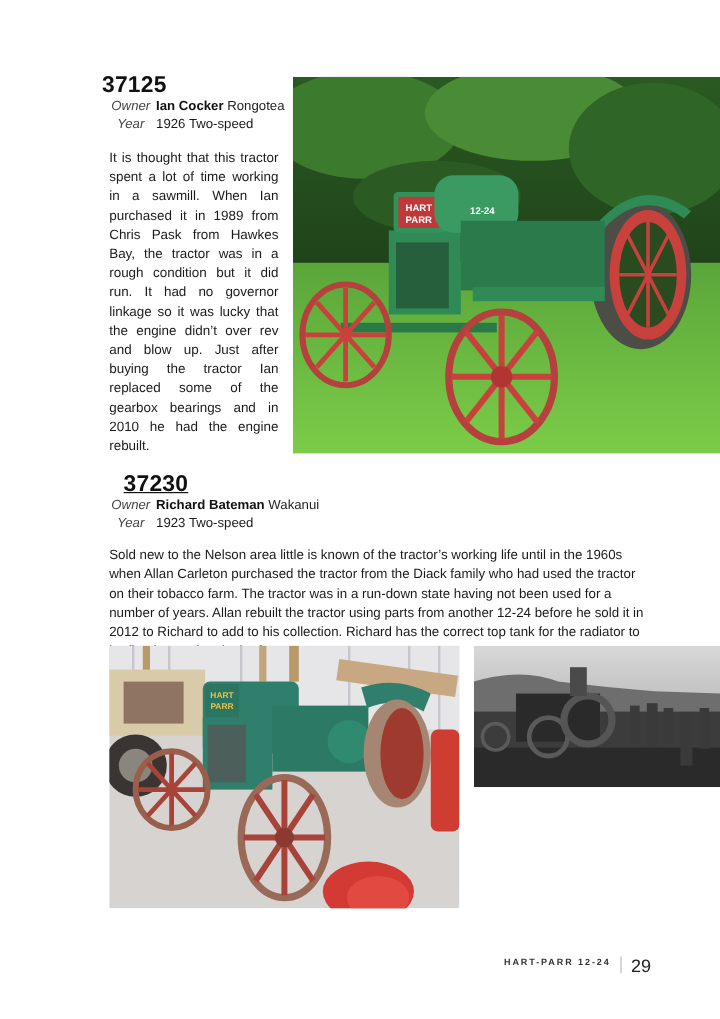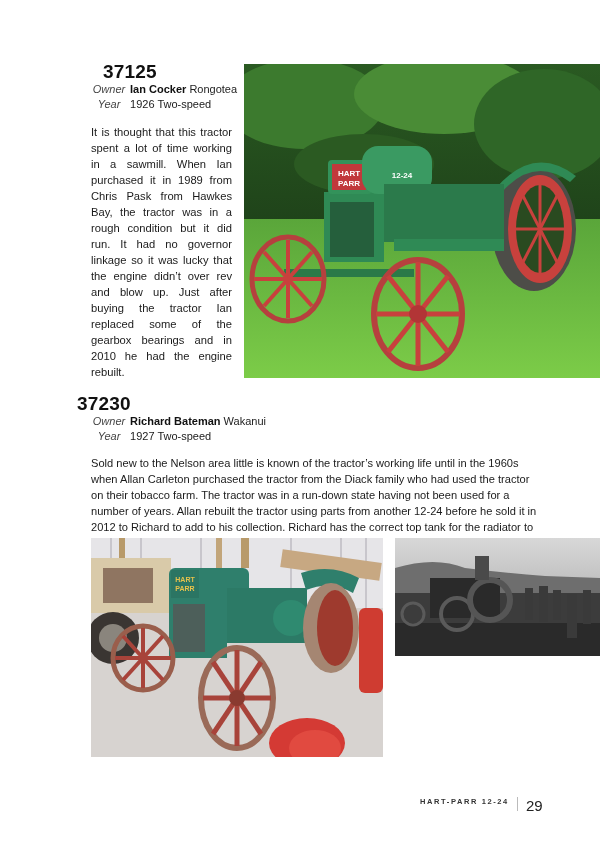--- a/index.html
+++ b/index.html
@@ -15,21 +15,21 @@
   .photo { position: absolute; overflow: hidden; }
   .photo svg { display: block; width: 100%; height: 100%; }
   .footer { position: absolute; top: 797px; left: 420px; height: 16px; display: flex; align-items: flex-start; }
   .footer .series { font-size: 7.5px; letter-spacing: 1.6px; color: #333; font-weight: bold; }
   .footer .sep { width: 1px; height: 14px; background: #bbb; margin: 0 8px 0 8px; }
   .footer .page { font-size: 15px; color: #222; }
 </style>
 </head>
 <body>
 
-<div class="entry-number" style="left:103px; top:61px;">37125</div>
+<div class="entry-number" style="left:85px; top:61px;">37125</div>
 
 <div class="meta" style="left:91px; top:82px;">
   <span class="lbl">Owner</span>
   <span class="owner">Ian Cocker</span>
   <span class="place">Rongotea</span>
 </div>
 <div class="meta" style="left:91px; top:97px;">
   <span class="lbl">Year</span>
   <span>1926</span>
   <span>Two-speed</span>
@@ -92,30 +92,30 @@
     <g stroke="#c8413d" stroke-width="5">
       <line x1="174" y1="198" x2="174" y2="302"></line>
         <line x1="132" y1="250" x2="216" y2="250"></line>
       <line x1="144" y1="212" x2="204" y2="288"></line>
         <line x1="204" y1="212" x2="144" y2="288"></line>
     </g>
     <circle cx="174" cy="250" r="9" fill="#b23536"></circle>
   </svg>
 </div>
 
-<div class="entry-number" style="left:77px; top:393px;">37230</div>
+<div class="entry-number" style="left:103px; top:393px;text-decoration:underline;">37230</div>
 
 <div class="meta" style="left:91px; top:414px;">
   <span class="lbl">Owner</span>
   <span class="owner">Richard Bateman</span>
   <span class="place">Wakanui</span>
 </div>
 <div class="meta" style="left:91px; top:429px;">
   <span class="lbl">Year</span>
-  <span>1927</span>
+  <span>1923</span>
   <span>Two-speed</span>
 </div>
 
 <p class="body-text" style="left:91px; top:455px; width:450px; font-size:11.1px;">Sold new to the Nelson area little is known of the tractor’s working life until in the 1960s when Allan Carleton purchased the tractor from the Diack family who had used the tractor on their tobacco farm. The tractor was in a run-down state having not been used for a number of years. Allan rebuilt the tractor using parts from another 12-24 before he sold it in 2012 to Richard to add to his collection. Richard has the correct top tank for the radiator to be fitted sometime in the future.</p>
 
 <div class="photo" style="left:91px; top:538px; width:292px; height:219px;">
   <svg viewBox="0 0 292 219" preserveAspectRatio="none">
     <rect width="292" height="219" fill="#d7d3d0"></rect>
     <rect width="292" height="70" fill="#e6e5e8"></rect>
     <g stroke="#c8c6cc" stroke-width="2">

